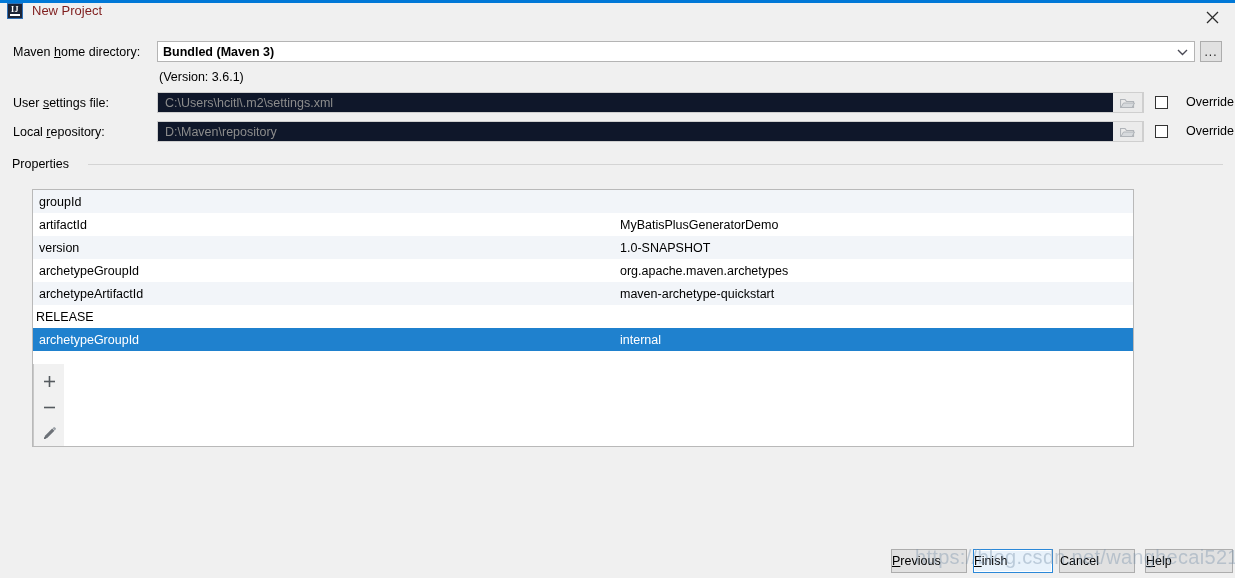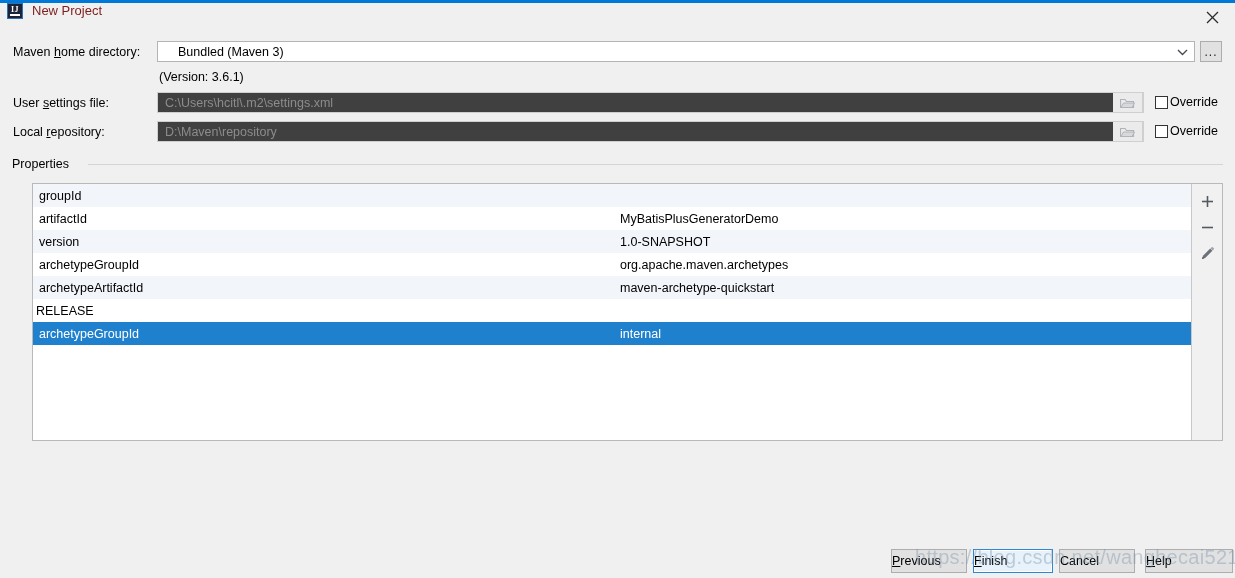--- a/index.html
+++ b/index.html
@@ -91,23 +91,24 @@
     position: absolute;
     left: 157px;
     top: 38px;
     width: 1038px;
     height: 21px;
     background: #ffffff;
     border: 1px solid #b4b4b4;
     box-sizing: border-box;
     display: flex;
     align-items: center;
-    padding-left: 20px;
-    font-size: 12.5px;
-    color: #000;
+    padding-left: 5px;
+    font-size: 12.5px;
+    color: #000;
+    font-weight: bold;
   }
   .combo-arrow {
     position: absolute;
     right: 6px;
     top: 50%;
     transform: translateY(-50%);
     width: 11px; height: 8px;
   }
   .ellipsis-btn {
     position: absolute;
@@ -133,21 +134,21 @@
     top: 67px;
     font-size: 12.5px;
     color: #000;
   }
 
   .textfield {
     position: absolute;
     left: 157px;
     height: 21px;
     width: 987px;
-    background: #404040;
+    background: #0f172a;
     border: 1px solid #cfcfcf;
     box-sizing: border-box;
     display: flex;
     align-items: center;
     padding-left: 7px;
     font-size: 12.5px;
     color: #8c8c8c;
   }
   .browse-btn {
     position: absolute;
@@ -159,21 +160,21 @@
     box-sizing: border-box;
     display: flex;
     align-items: center;
     justify-content: center;
     cursor: default;
   }
   .checkbox-row {
     position: absolute;
     display: flex;
     align-items: center;
-    gap: 2px;
+    gap: 18px;
     cursor: default;
   }
   .checkbox-box {
     width: 13px; height: 13px;
     background: #ffffff;
     border: 1px solid #333333;
     box-sizing: border-box;
   }
   .checkbox-label { font-size: 12.5px; color: #000; }
 
@@ -193,27 +194,28 @@
     left: 88px;
     top: 161px;
     width: 1135px;
     height: 1px;
     background: #d4d4d4;
   }
 
   .table-wrap {
     position: absolute;
     left: 32px;
-    top: 180px;
-    width: 1191px;
+    top: 186px;
+    width: 1102px;
     height: 258px;
     border: 1px solid #b9b9b9;
     box-sizing: border-box;
     background: #ffffff;
     display: flex;
+    flex-direction: column;
   }
   .table-body {
     flex: 1 1 auto;
     background: #ffffff;
     overflow: hidden;
   }
   .prop-row {
     height: 23px;
     display: flex;
     align-items: center;

